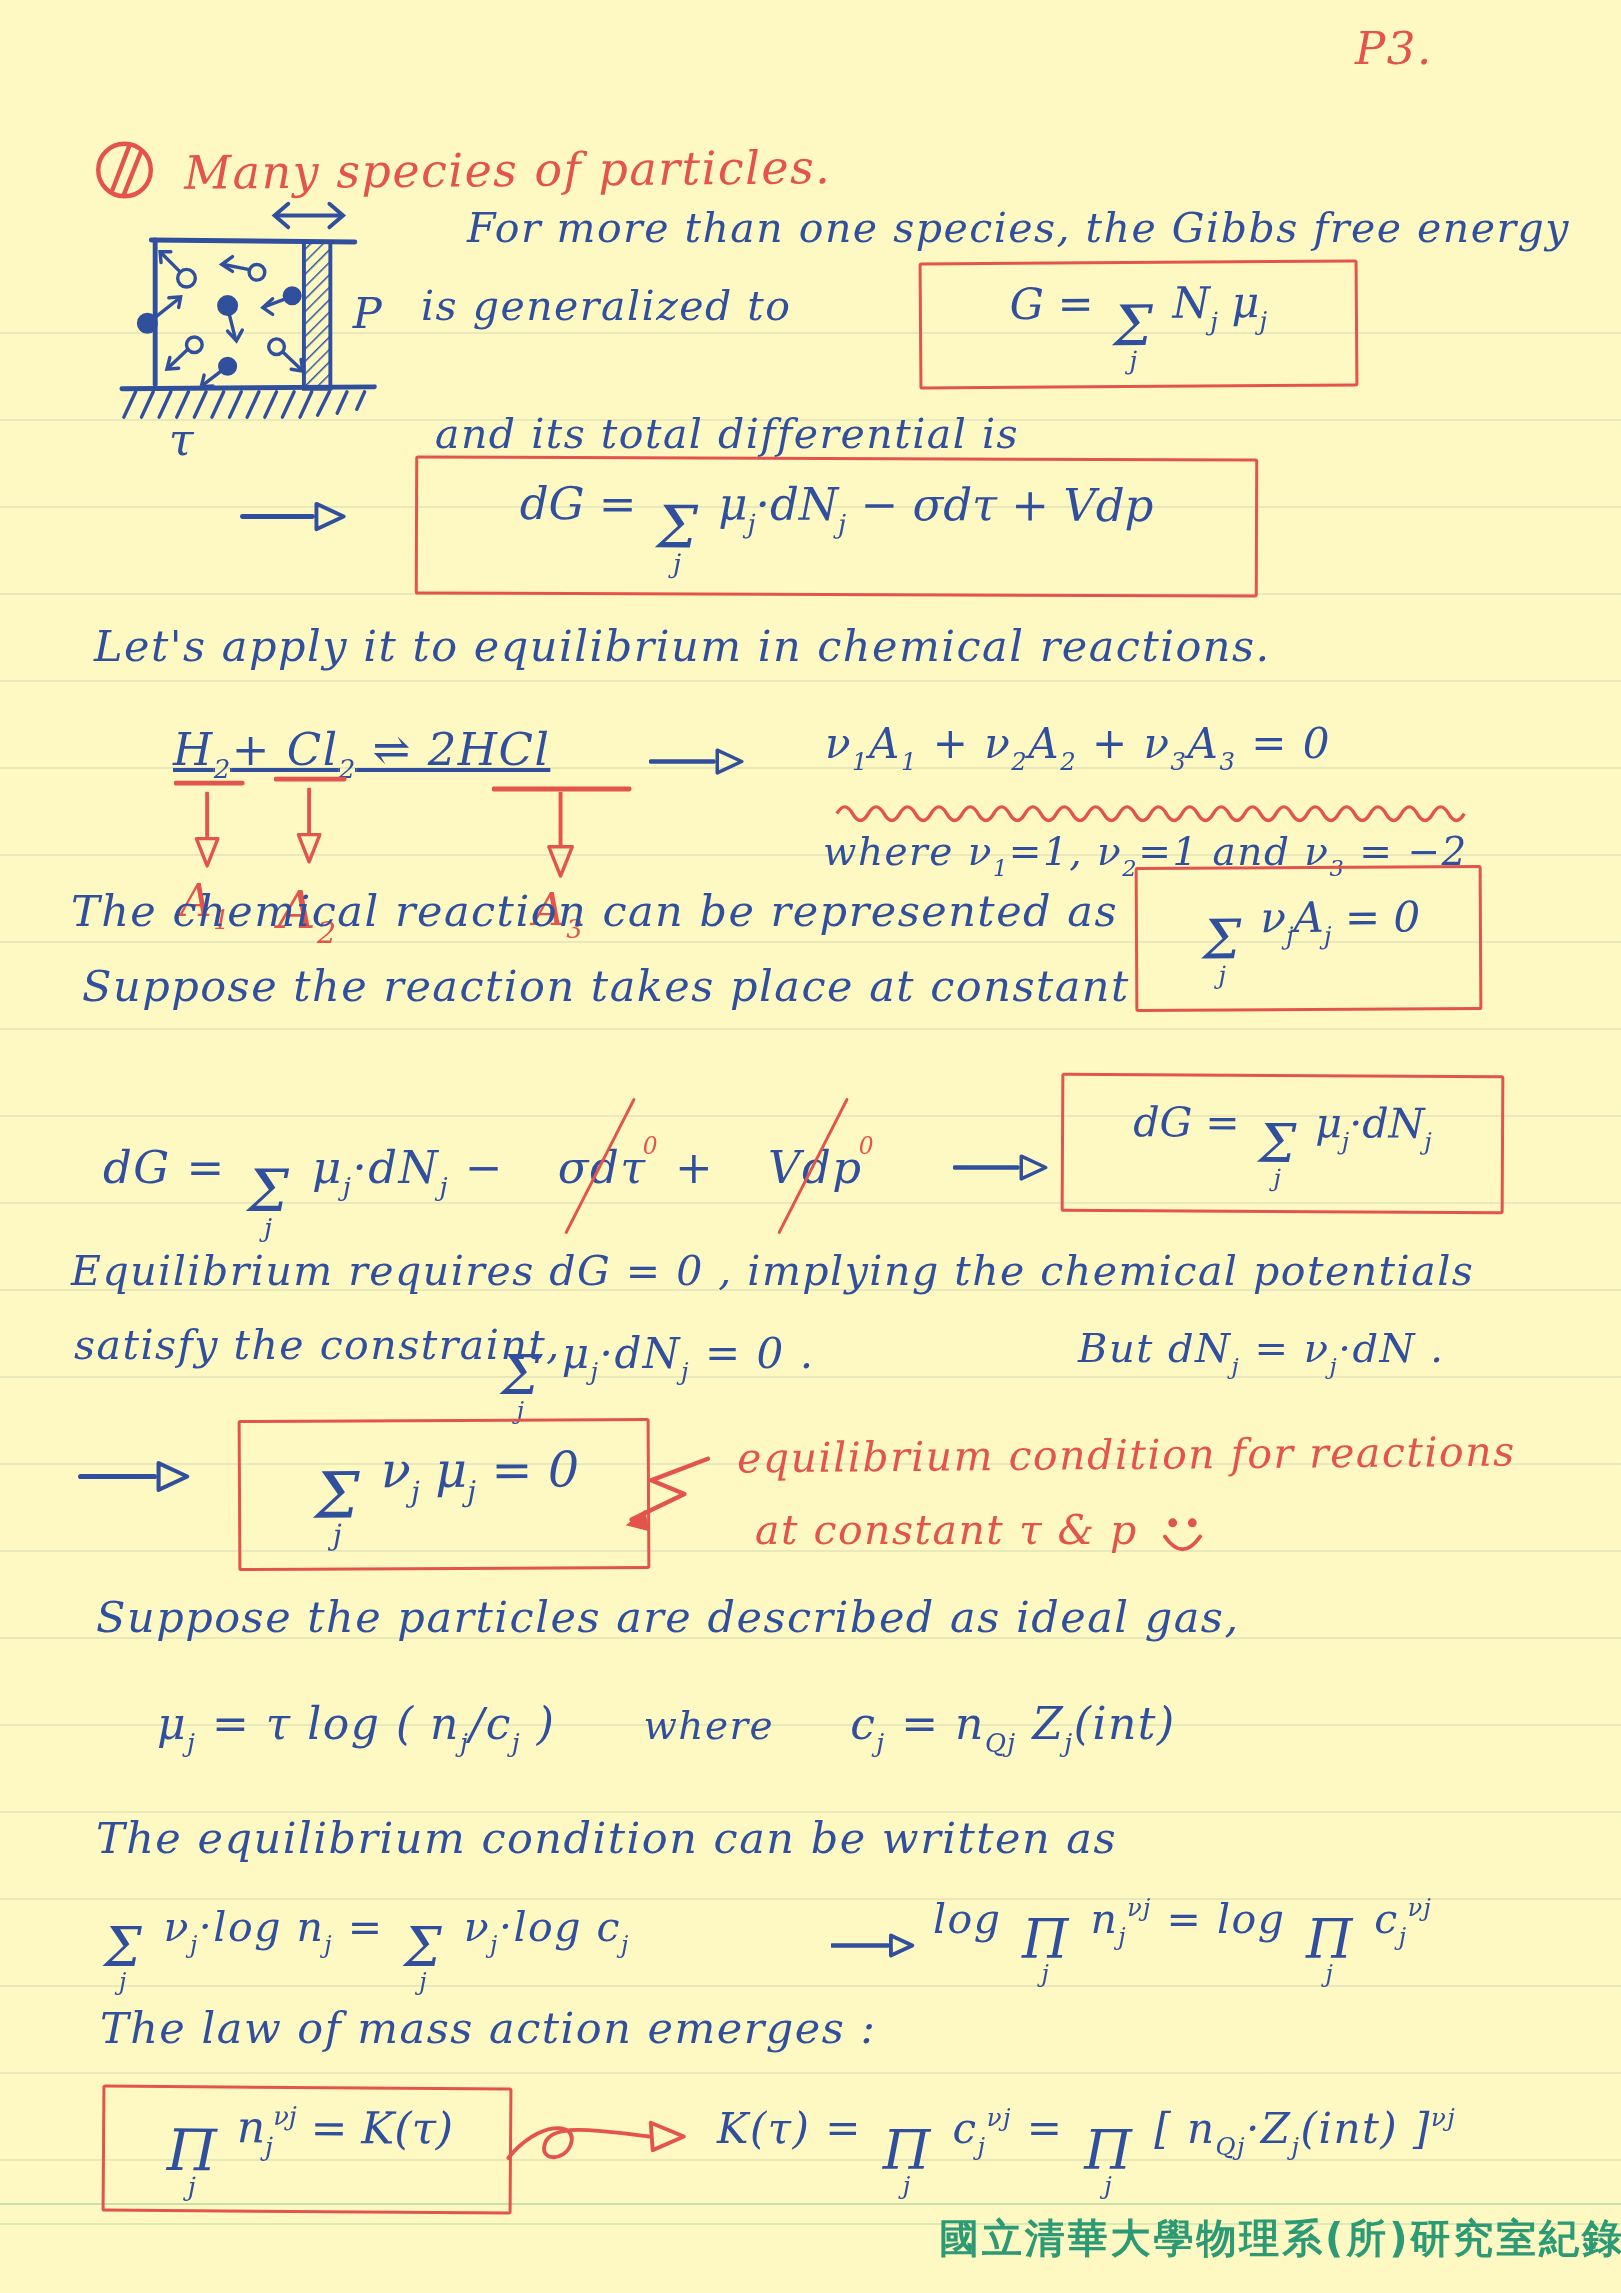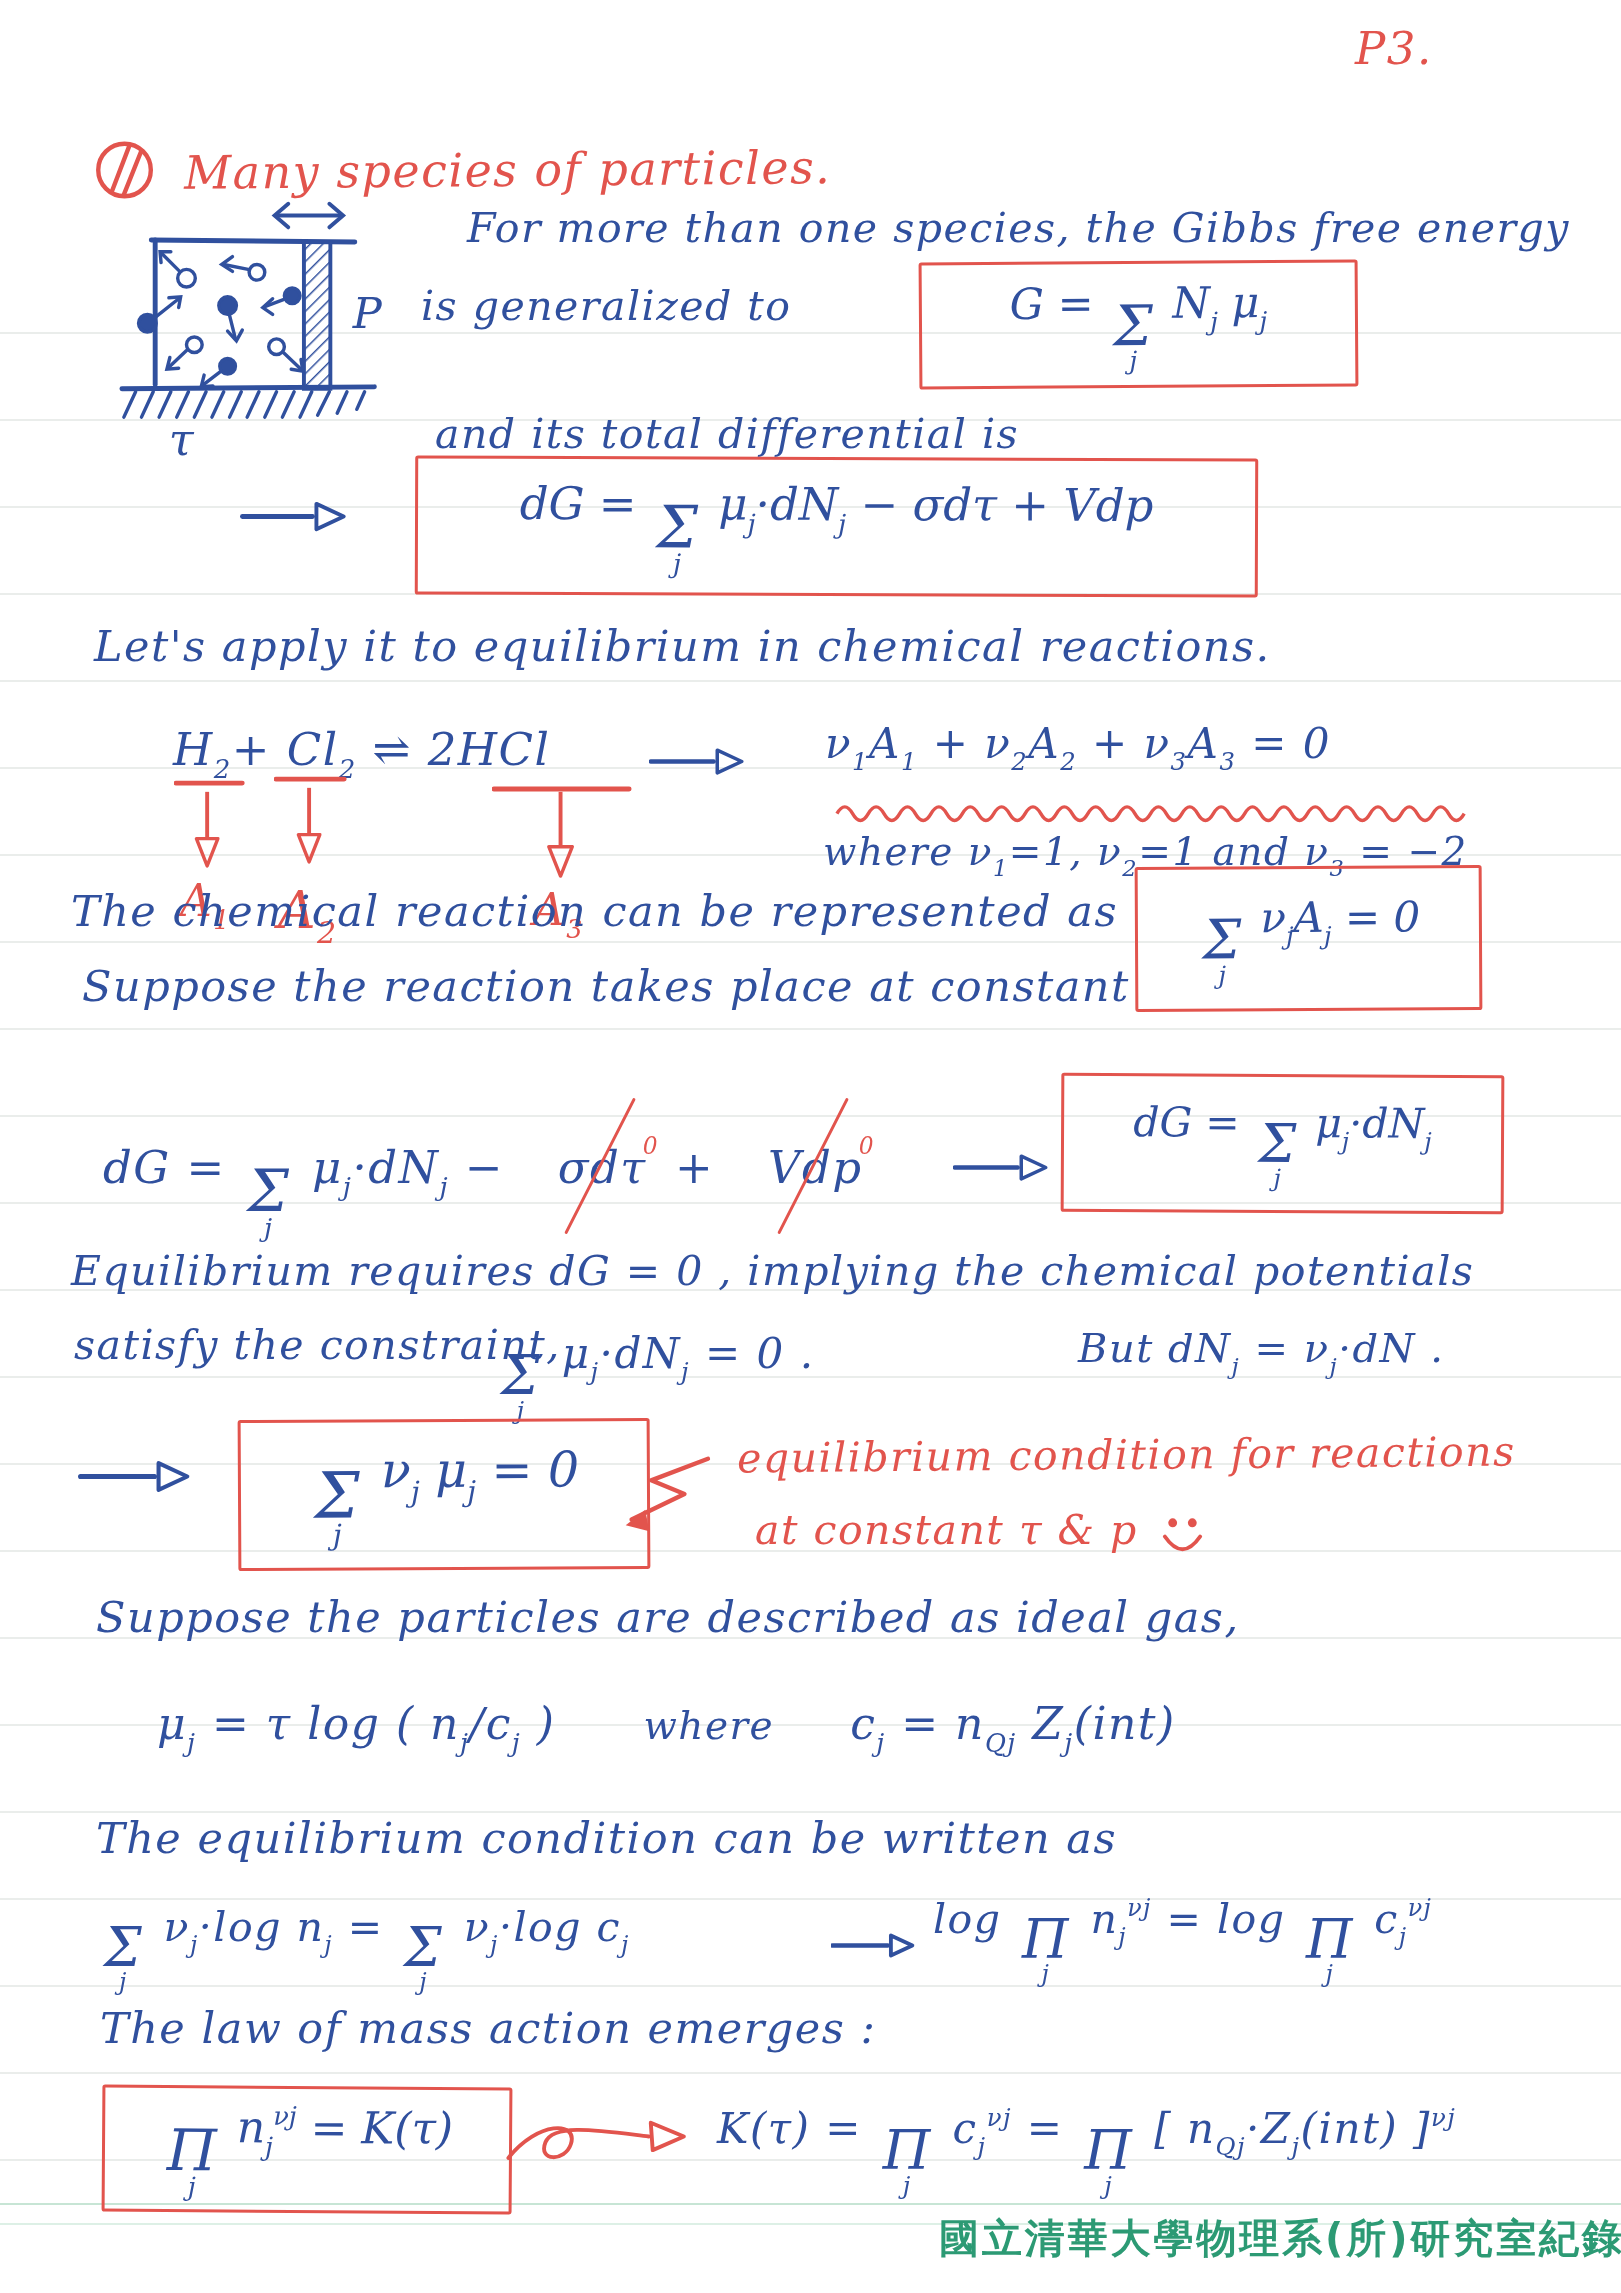--- a/index.html
+++ b/index.html
@@ -4,21 +4,21 @@
 <style>
   :root{
     --blue:#30509e;
     --red:#e2544d;
     --green:#2c9a74;
   }
   *{box-sizing:border-box;}
   html,body{margin:0;padding:0;background:#e8e8e6;}
   .page{
     position:relative;width:1621px;height:2294px;margin:0 auto;
-    background:#ffffff;overflow:hidden;
+    background:#fef9c3;overflow:hidden;
     font-family:"DejaVu Serif", serif;font-style:italic;
     color:var(--blue);
   }
   .rules{
     position:absolute;left:0;top:247px;width:100%;height:1970px;
     background:repeating-linear-gradient(180deg,
       transparent 0px, transparent 85px,
       rgba(150,165,155,0.20) 85px, rgba(150,165,155,0.20) 87px);
     pointer-events:none;
   }
@@ -149,21 +149,21 @@
   </svg>
   <div class="rbox" style="left:415px;top:457px;width:843px;height:139px;font-size:45px;transform:rotate(0.2deg);">
     <span>dG = <span class="op">
           <span class="big">Σ</span>
           <b>j</b>
         </span> μ<sub>j</sub>·dN<sub>j</sub> − σdτ + Vdp</span>
   </div>
 
   <div class="abs hw" style="left:94px;top:621px;font-size:43px;">Let's apply it to equilibrium in chemical reactions.</div>
 
-  <div class="abs hw" style="left:173px;top:723px;font-size:45px;">H<sub>2</sub>+ Cl<sub>2</sub> ⇌ 2HCl</div>
+  <div class="abs hw" style="left:173px;top:723px;font-size:45px;text-decoration:underline;">H<sub>2</sub>+ Cl<sub>2</sub> ⇌ 2HCl</div>
   <svg class="abs blueink" style="left:649px;top:743px;" width="98" height="37" viewBox="0 0 112 38">
     <line x1="2" y1="19" x2="74" y2="19" stroke="currentColor" stroke-width="5" stroke-linecap="round"></line>
     <path d="M78 6 L106 19 L78 32 Z" fill="none" stroke="currentColor" stroke-width="4" stroke-linejoin="round"></path>
   </svg>
   <div class="abs hw" style="left:825px;top:719px;font-size:42px;">ν<sub>1</sub>A<sub>1</sub> + ν<sub>2</sub>A<sub>2</sub> + ν<sub>3</sub>A<sub>3</sub> = 0</div>
   <svg class="abs redink" style="left:833px;top:800px;" width="642" height="23.5" viewBox="0 0 655 24" preserveAspectRatio="none">
     <path d="M4 14 q8 -14 16 0 t16 0 t16 0 t16 0 t16 0 t16 0 t16 0 t16 0 t16 0 t16 0 t16 0 t16 0 t16 0 t16 0 t16 0 t16 0 t16 0 t16 0 t16 0 t16 0 t16 0 t16 0 t16 0 t16 0 t16 0 t16 0 t16 0 t16 0 t16 0 t16 0 t16 0 t16 0 t16 0 t16 0 t16 0 t16 0 t16 0 t16 0 t16 0 t16 0" fill="none" stroke="currentColor" stroke-width="3.5"></path>
   </svg>
 
   <svg class="abs redink" style="left:174px;top:778px;" width="78" height="94" viewBox="0 0 80 96">

